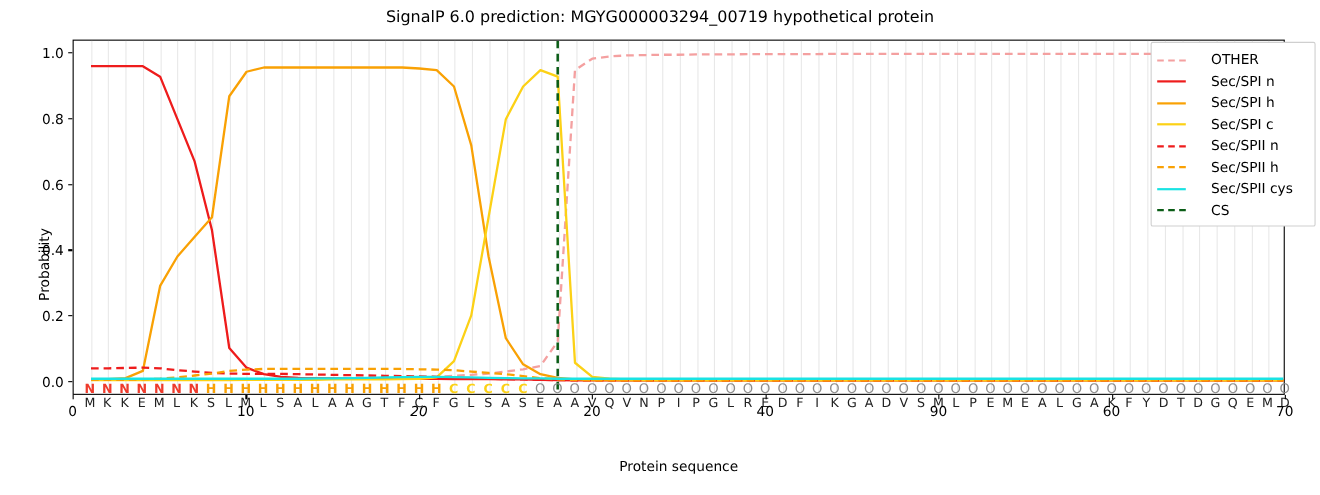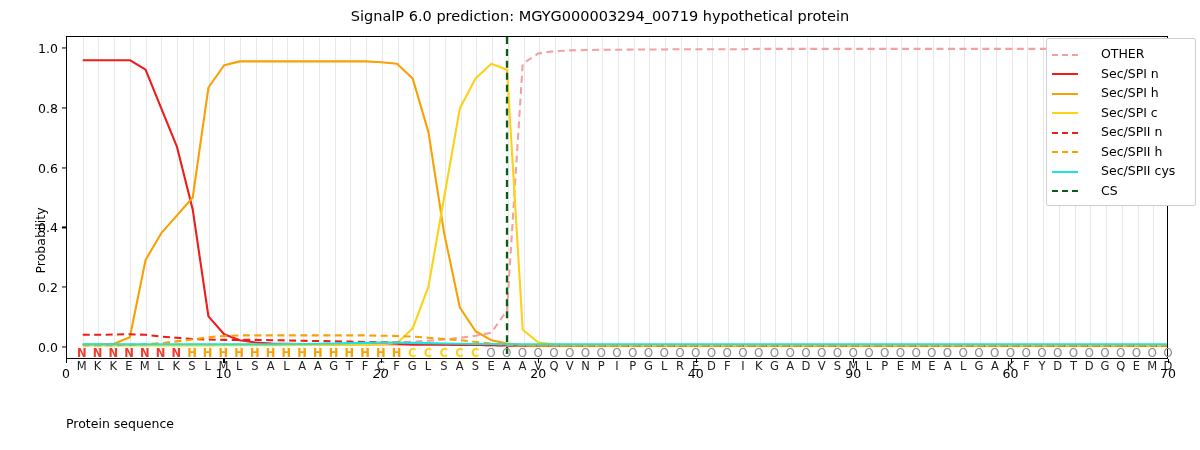--- a/index.html
+++ b/index.html
@@ -25,21 +25,21 @@
   .ytickmark{position:absolute;right:0px;width:4px;height:1.1px;background:#000;transform:translateY(-50%);}
   #ylabel{position:absolute;left:-110px;top:197px;width:300px;
           transform:rotate(-90deg);transform-origin:center;
           text-align:center;font-size:12.5px;color:#000;}
 
   
   #xaxis{position:absolute;left:66px;top:359px;width:1102px;height:40px;}
   .xtickmark{position:absolute;top:0;width:1.1px;height:4px;background:#000;}
   .xtick{position:absolute;top:7px;transform:translateX(-50%);
          font-size:12.5px;color:#000;white-space:nowrap;}
-  #xlabel{position:absolute;left:66px;top:416px;width:1102px;text-align:left;
+  #xlabel{position:absolute;left:66px;top:416px;width:1102px;text-align:center;
           font-size:12.5px;color:#000;}
 
   
   #seqlayer{position:absolute;left:66px;top:347px;width:1102px;height:30px;}
   .seqcol{position:absolute;transform:translateX(-50%);text-align:center;width:22px;}
   .reg{font-size:11.5px;line-height:13px;font-weight:bold;}
   .aa{font-size:11.5px;line-height:13px;color:#222;}
   .reg.N{color:#ef3b2c;}
   .reg.H{color:#f9a104;}
   .reg.C{color:#fcd116;}

